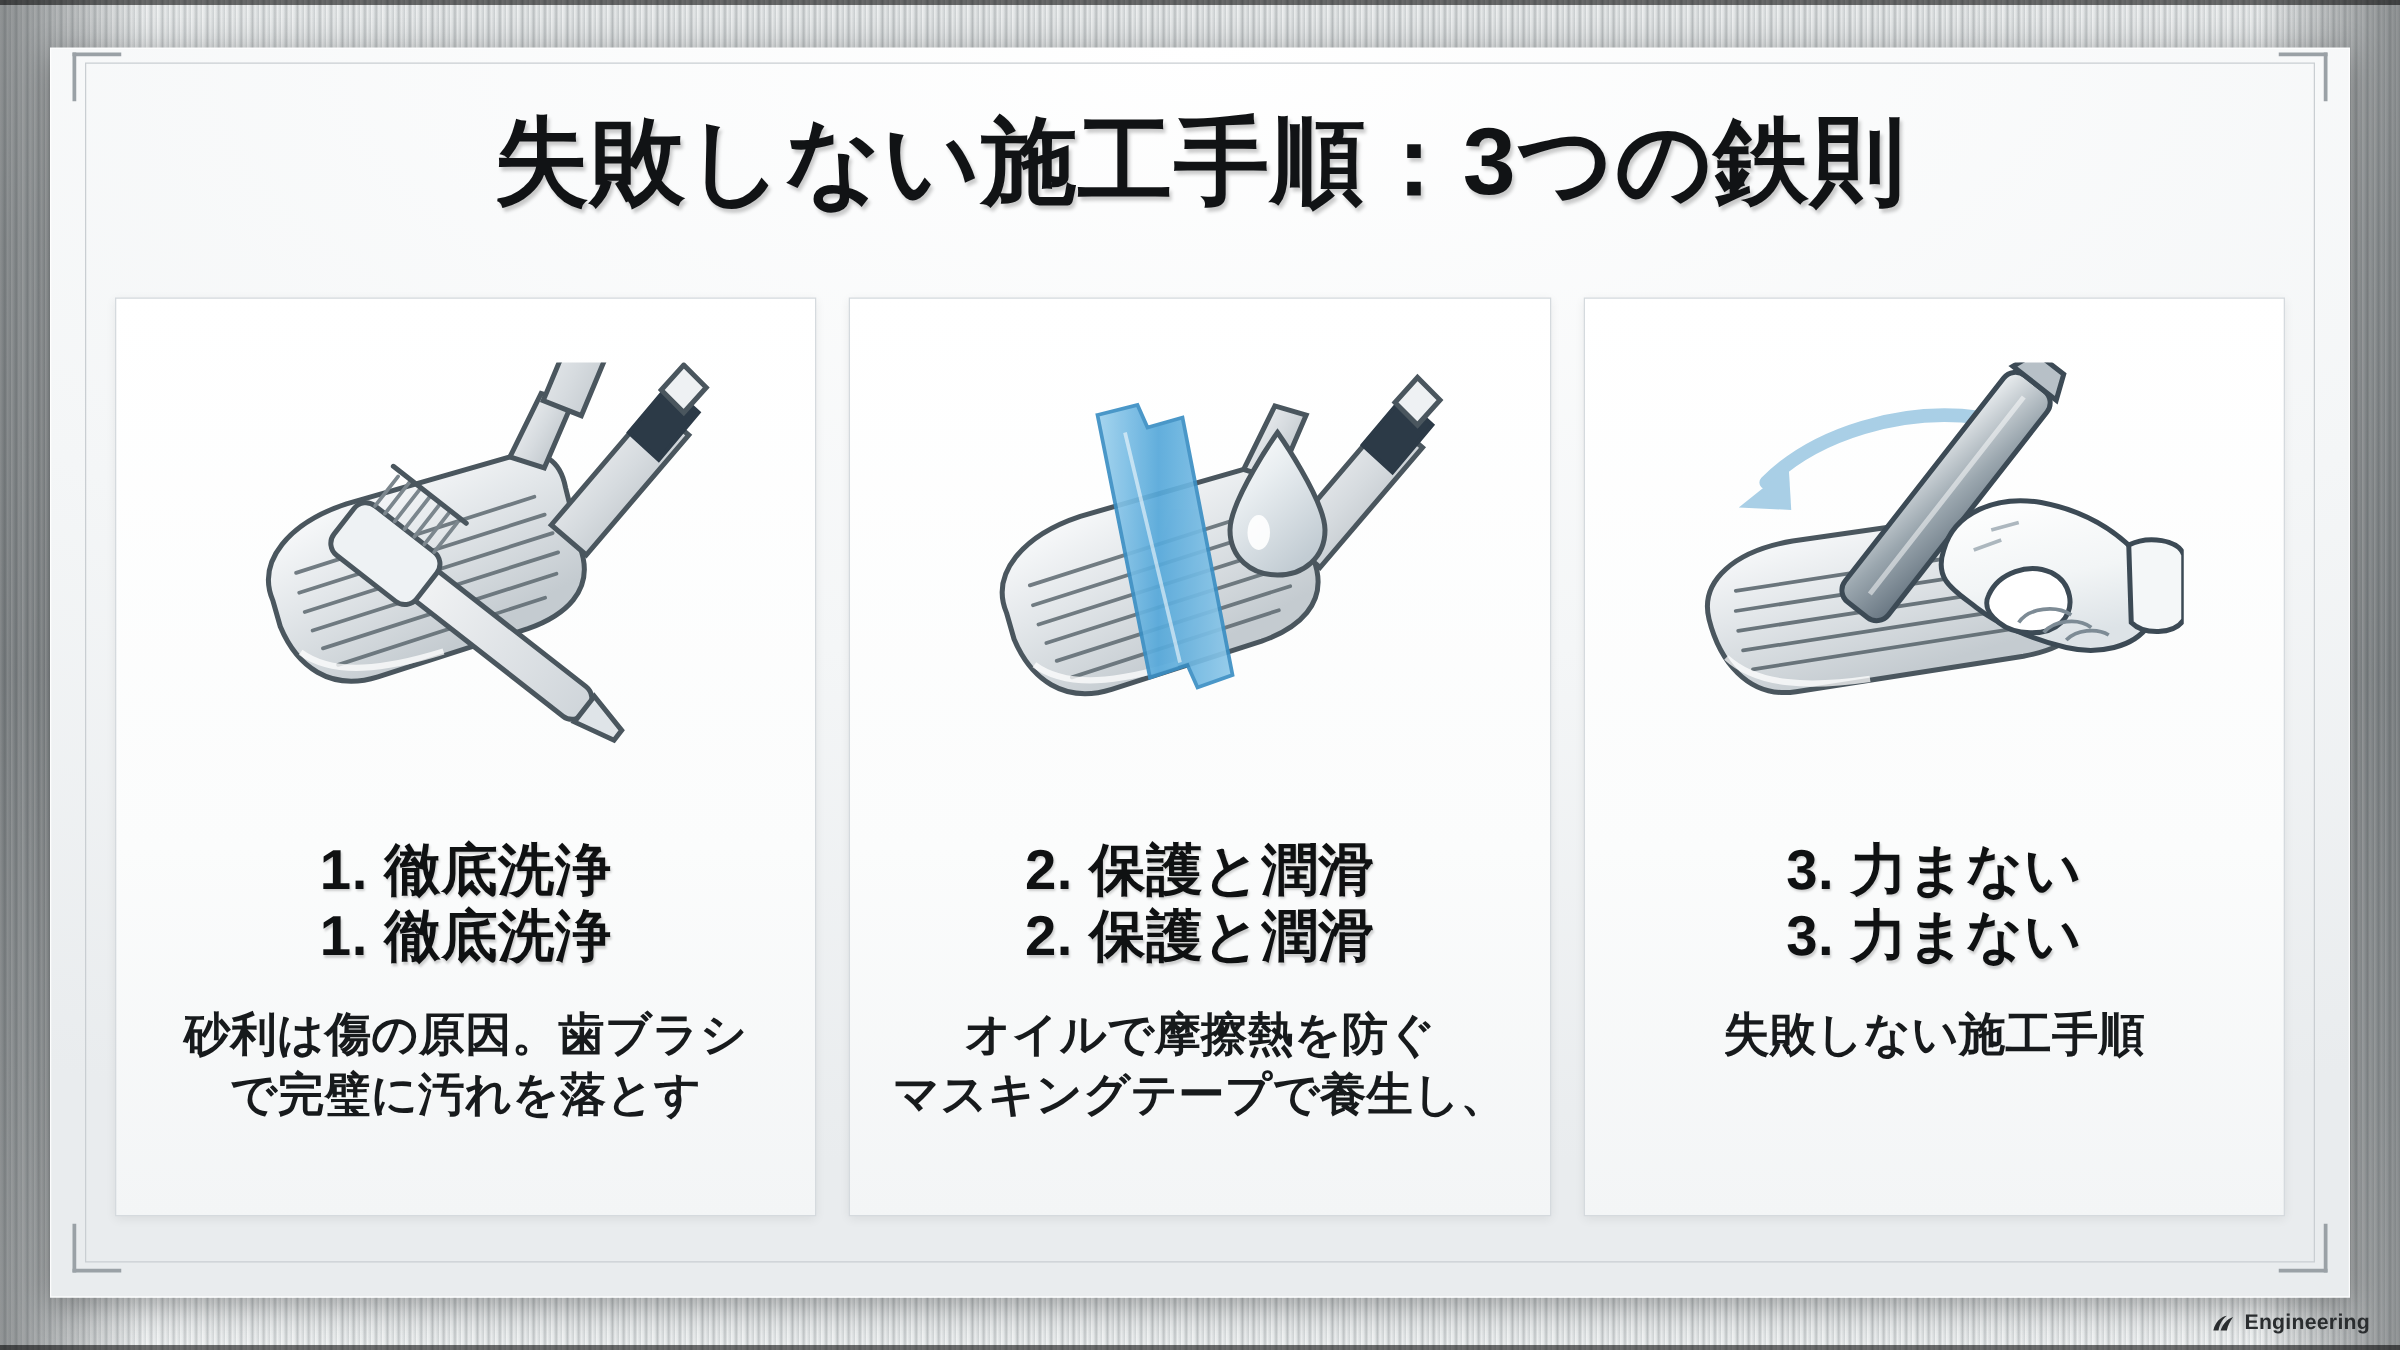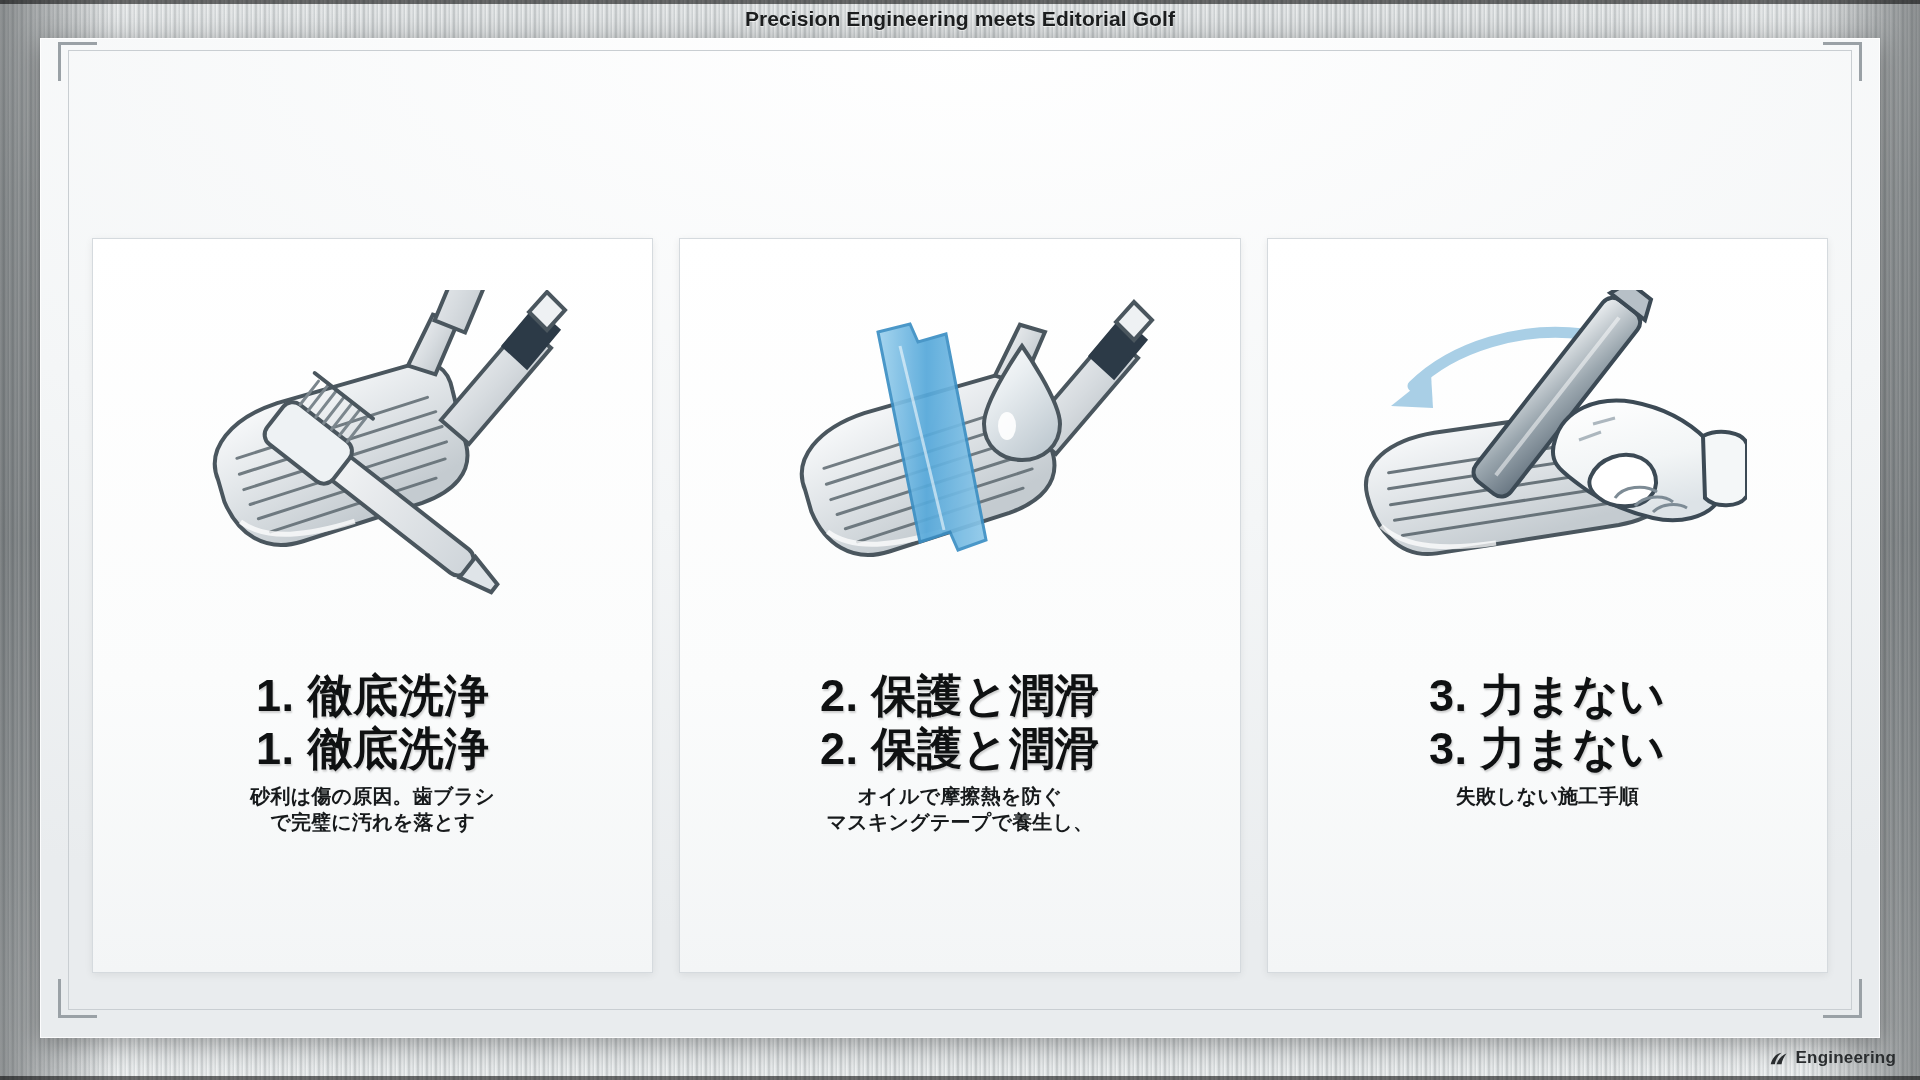--- a/index.html
+++ b/index.html
@@ -155,22 +155,22 @@
     color: #0f1112;
     line-height: 1.18;
     text-align: center;
     letter-spacing: 0.5px;
     margin-top: 28px;
     text-shadow: 1px 2px 2px rgba(0,0,0,0.18);
   }
   .card-heading .dup { display: block; }
 
   .card-desc {
-    margin-top: 8px;
-    font-size: 20px;
+    margin-top: 29px;
+    font-size: 37px;
     line-height: 1.30;
     font-weight: 600;
     color: #171a1c;
     text-align: center;
     letter-spacing: 0.2px;
   }
   .card-desc .l { display: block; }
 
   
   .nblm-badge {
@@ -200,32 +200,30 @@
   .edge-top { top: 0; }
   .edge-bottom { bottom: 0; }
 </style>
 </head>
 <body>
 
 <div class="stage">
 
   <div class="edge-top"></div>
 
-  <div class="header-strip">
-    <div class="header-title">Precision Engineering meets Editorial Golf</div>
-  </div>
 
   <div class="slide">
 
     <div class="slide-inner-border"></div>
     <div class="corner tl"></div>
     <div class="corner tr"></div>
     <div class="corner bl"></div>
     <div class="corner br"></div>
 
+    <div class="slide-title">失敗しない施工手順：3つの鉄則</div>
 
     <div class="cards">
 
       <div class="card">
         <div class="illus">
           <svg width="400" height="330" viewBox="0 0 400 330">
             <defs>
               <linearGradient id="headg1" x1="0" y1="0" x2="0.4" y2="1">
                 <stop offset="0%" stop-color="#fbfcfd"></stop>
                 <stop offset="45%" stop-color="#e3e7ea"></stop>

